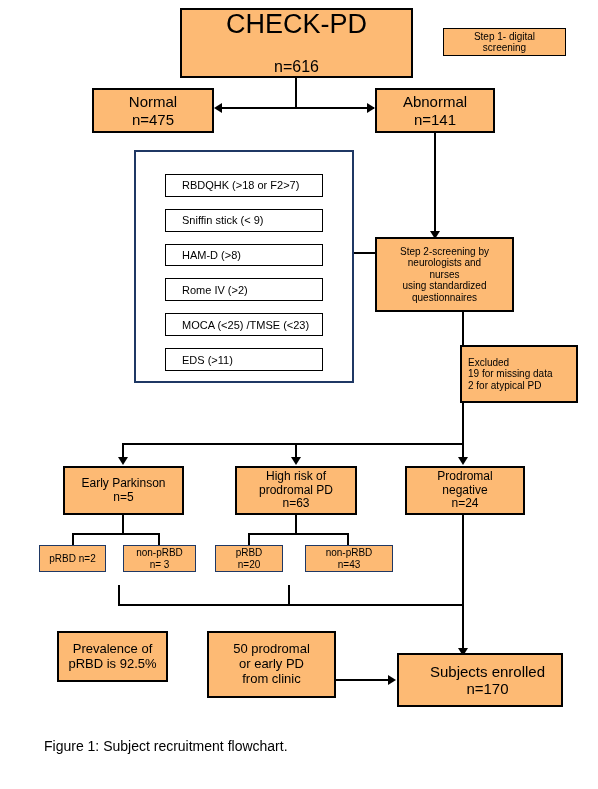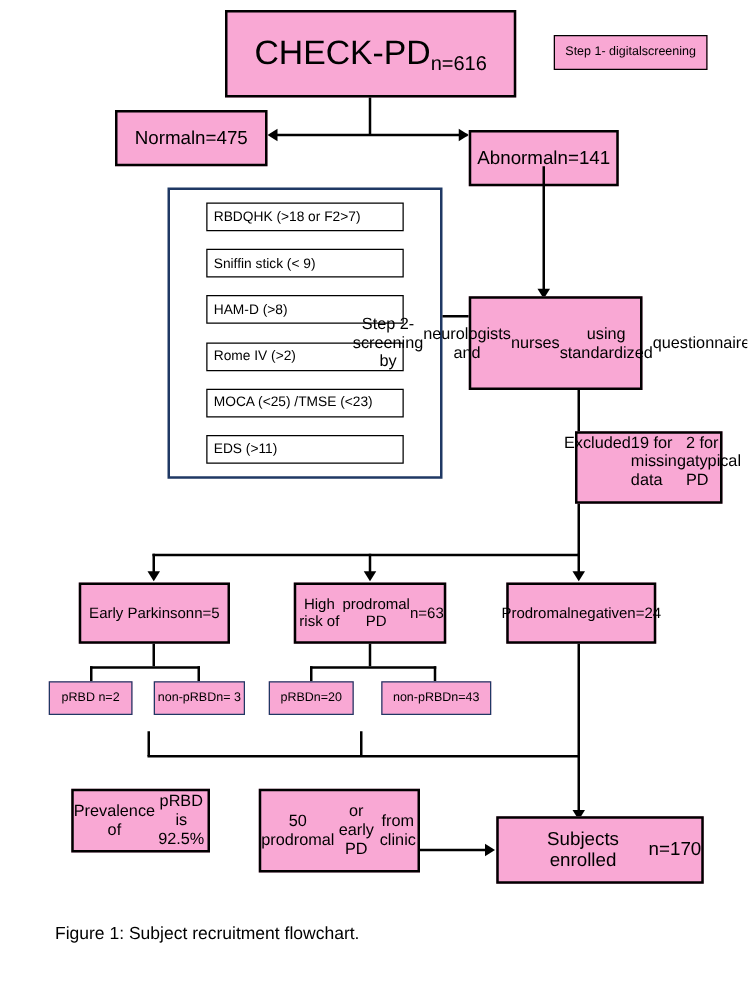--- a/index.html
+++ b/index.html
@@ -14,24 +14,24 @@
   #page {
     position: relative;
     width: 598px;
     height: 789px;
     background: #ffffff;
     overflow: hidden;
   }
   .box {
     position: absolute;
     box-sizing: border-box;
-    background: #f9a8d4;
+    background: #fdba74;
     border: 2px solid #000000;
     display: flex;
-    flex-direction: row;
+    flex-direction: column;
     align-items: center;
     justify-content: center;
     text-align: center;
     line-height: 1.15;
   }
   .box.navy { border-color: #1f3864; }
   .box.thin { border-width: 1px; }
   .box.leftal {
     align-items: flex-start;
     text-align: left;
@@ -61,21 +61,21 @@
   .arrow.left {
     border-top: 5px solid transparent;
     border-bottom: 5px solid transparent;
     border-right: 8px solid #000000;
   }
   .title-lg { font-size: 27px; }
   .sub-md { font-size: 16px; margin-top: 18px; }
   .t15 { font-size: 15px; }
   .t13 { font-size: 13px; }
   .t12 { font-size: 12px; }
-  .t11 { font-size: 13px; }
+  .t11 { font-size: 10px; }
   .t10 { font-size: 10px; }
   .caption {
     position: absolute;
     font-size: 14px;
     white-space: nowrap;
   }
   .crit-wrap {
     position: absolute;
     box-sizing: border-box;
     border: 2px solid #1f3864;
@@ -87,23 +87,24 @@
     justify-content: space-between;
   }
   .crit-item {
     box-sizing: border-box;
     width: 158px;
     height: 23px;
     border: 1px solid #000000;
     background: #ffffff;
     display: flex;
     align-items: center;
-    padding-left: 5px;
+    padding-left: 16px;
     font-size: 11px;
     white-space: nowrap;
+    margin-top: 12px;
   }
 </style>
 </head>
 <body>
 
 <div id="page">
 
   <div class="box" style="left:180px; top:8px; width:233px; height:70px;">
     <div class="title-lg">CHECK-PD</div>
     <div class="sub-md">n=616</div>
@@ -118,21 +119,21 @@
 
   <div class="ln h" style="left:219px; top:107px; width:155px;"></div>
   <div class="arrow left" style="left:214px; top:103px;"></div>
   <div class="arrow right" style="left:367px; top:103px;"></div>
 
   <div class="box" style="left:92px; top:88px; width:122px; height:45px;">
     <div class="t15">Normal</div>
     <div class="t15">n=475</div>
   </div>
 
-  <div class="box" style="left:375px; top:88px; width:120px; height:45px;margin-top:16px;">
+  <div class="box" style="left:375px; top:88px; width:120px; height:45px;">
     <div class="t15">Abnormal</div>
     <div class="t15">n=141</div>
   </div>
 
   <div class="ln v" style="left:434px; top:133px; height:100px;"></div>
   <div class="arrow down" style="left:430px; top:231px;"></div>
 
   <div class="crit-wrap" style="left:134px; top:150px; width:220px; height:233px;">
     <div class="crit-item">RBDQHK (&gt;18 or F2&gt;7)</div>
     <div class="crit-item">Sniffin stick (&lt; 9)</div>

